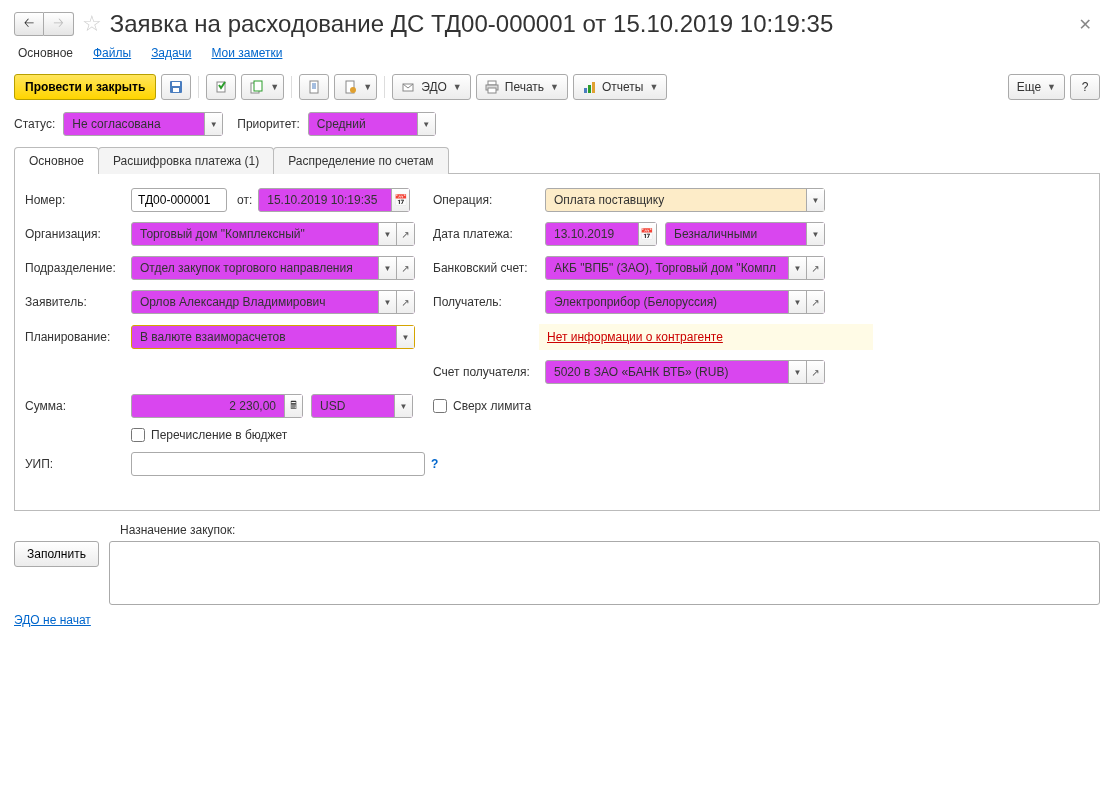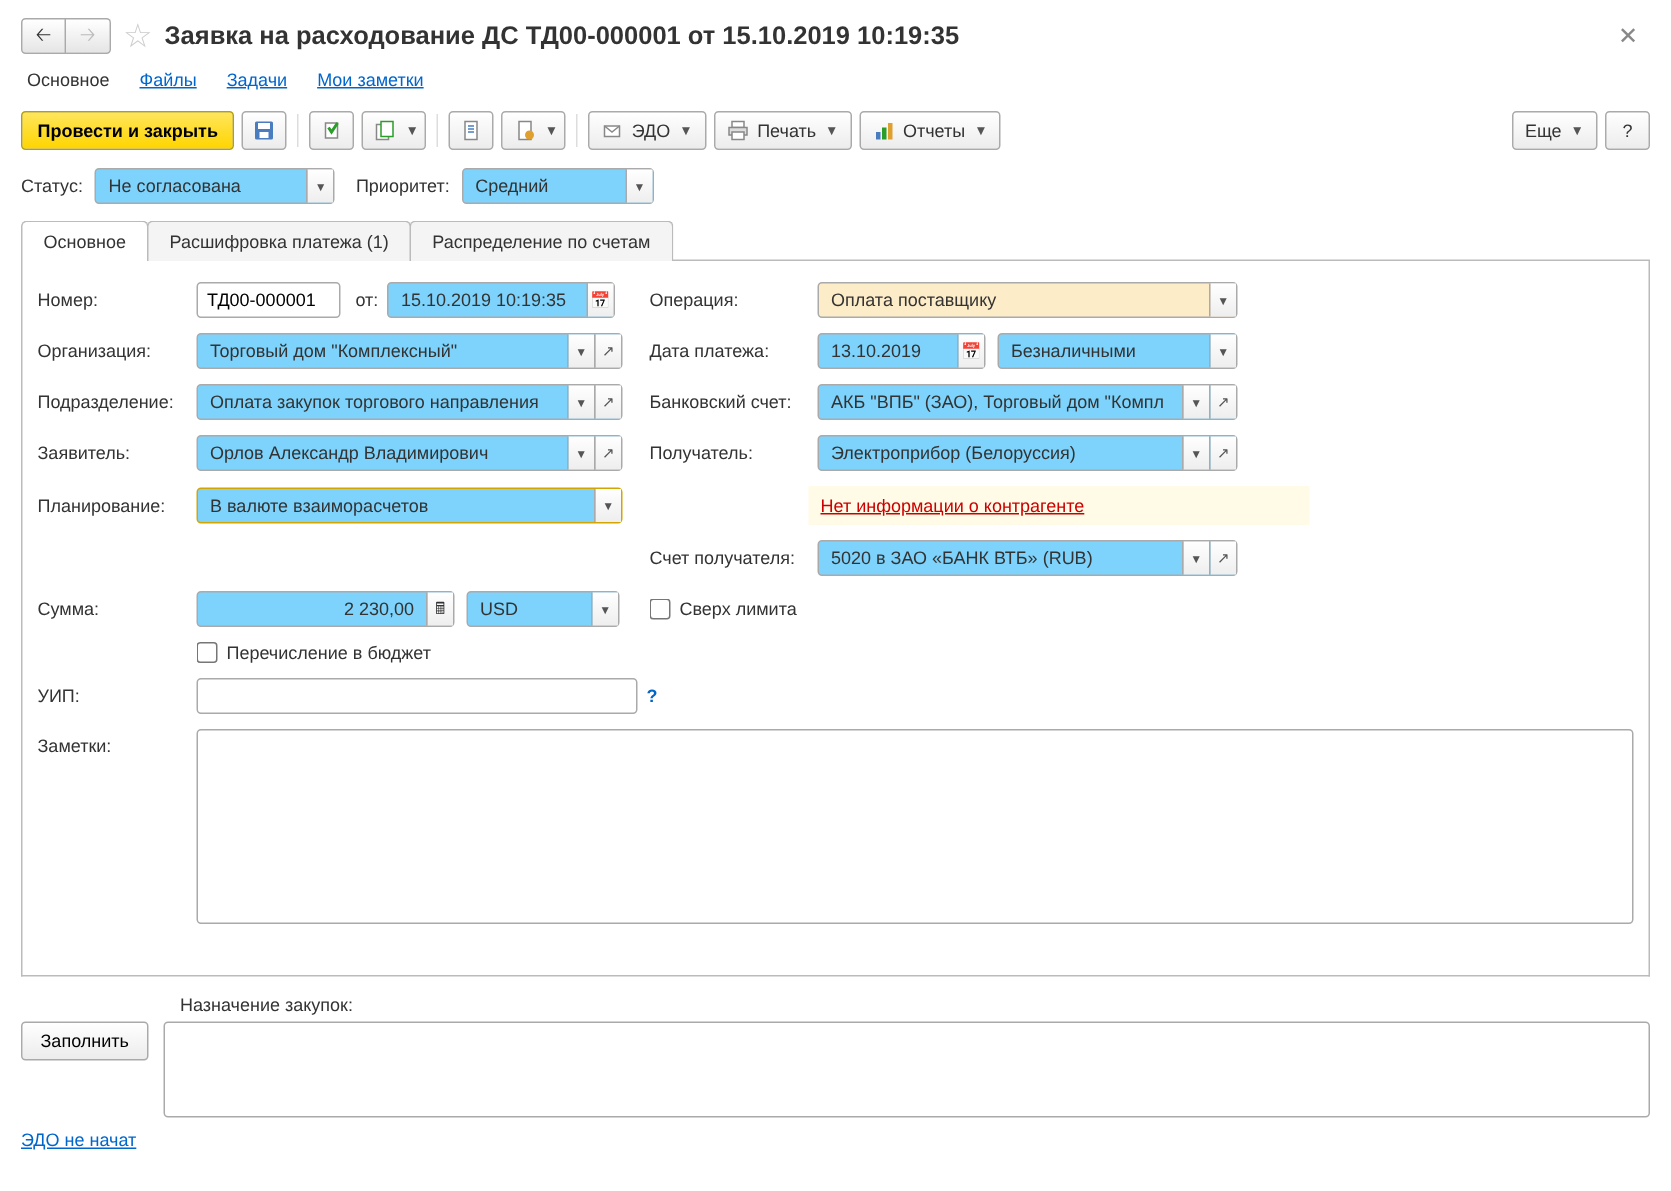--- a/index.html
+++ b/index.html
@@ -3,36 +3,36 @@
 <meta charset="utf-8">
 <style>
 * { box-sizing: border-box; margin: 0; padding: 0; }
 body { font-family: Arial, sans-serif; font-size: 12px; background: #fff; color: #333; padding: 10px 14px; }
 .header-row { display: flex; align-items: center; margin-bottom: 8px; }
 .nav-btn { width: 30px; height: 24px; border: 1px solid #aaa; background: linear-gradient(#fff,#e5e5e5); display: inline-flex; align-items: center; justify-content: center; cursor: pointer; font-size: 13px; }
 .nav-btn.disabled { color: #bbb; }
 .nav-btn:first-child { border-radius: 3px 0 0 3px; }
 .nav-btn:last-child { border-radius: 0 3px 3px 0; border-left: none; }
 .star-icon { font-size: 22px; color: #ccc; margin: 0 8px; cursor: pointer; }
-.page-title { font-size: 17px; font-weight: bold; color: #333; flex: 1; }
+.page-title { font-size: 24px; font-weight: normal; color: #333; flex: 1; }
 .close-x { font-size: 16px; color: #888; cursor: pointer; padding: 4px 8px; }
 .tabs-top { display: flex; gap: 20px; margin-bottom: 14px; padding-left: 4px; }
 .tabs-top span { cursor: pointer; }
 .tabs-top .active { font-weight: normal; color: #333; }
 .tabs-top .link { color: #0066cc; text-decoration: underline; }
 .toolbar { display: flex; align-items: center; gap: 5px; margin-bottom: 12px; }
 .btn-yellow { background: linear-gradient(#ffe55c,#ffd500); border: 1px solid #b8a000; border-radius: 3px; padding: 4px 10px; font-weight: bold; font-size: 12px; cursor: pointer; height: 26px; }
 .btn-small { width: 30px; height: 26px; border: 1px solid #aaa; background: linear-gradient(#fff,#ececec); border-radius: 3px; display: inline-flex; align-items: center; justify-content: center; cursor: pointer; font-size: 12px; }
 .btn-wide { height: 26px; border: 1px solid #aaa; background: linear-gradient(#fff,#ececec); border-radius: 3px; display: inline-flex; align-items: center; padding: 0 8px; gap: 6px; cursor: pointer; font-size: 12px; }
 .chev { font-size: 9px; color: #555; }
 .sep { width: 1px; height: 22px; background: #ddd; margin: 0 2px; }
 .spacer { flex: 1; }
 .row-inline { display: flex; align-items: center; gap: 8px; margin-bottom: 10px; }
 .lbl { color: #333; }
-.select-box { display: inline-flex; align-items: center; border: 1px solid #aaa; border-radius: 3px; height: 24px; background: #7dd3fc; }
+.select-box { display: inline-flex; align-items: center; border: 1px solid #aaa; border-radius: 3px; height: 24px; background: #d946ef; }
 .select-box .val { padding: 0 8px; flex: 1; white-space: nowrap; overflow: hidden; text-overflow: ellipsis; }
 .select-box .dd { width: 18px; height: 100%; border-left: 1px solid #aaa; display: flex; align-items: center; justify-content: center; font-size: 8px; color: #555; cursor: pointer; background: linear-gradient(#fff,#eee); }
 .select-box .open-btn { width: 18px; height: 100%; border-left: 1px solid #aaa; display: flex; align-items: center; justify-content: center; font-size: 10px; color: #555; cursor: pointer; background: linear-gradient(#fff,#eee); }
 .select-box.highlight { background: #fdecc8; }
 .select-box.yellow-border { border: 1px solid #d4a500; }
 .tabs-mid { display: flex; border-bottom: 1px solid #bbb; margin-bottom: 0; }
 .tab { padding: 6px 14px; border: 1px solid #bbb; border-bottom: none; background: #f4f4f4; border-radius: 4px 4px 0 0; cursor: pointer; position: relative; top: 1px; margin-right: -1px; }
 .tab.active { background: #fff; }
 .form-body { border: 1px solid #bbb; border-top: none; padding: 14px 10px 24px 10px; margin-bottom: 12px; }
 .form-row { display: flex; margin-bottom: 10px; align-items: center; }
@@ -207,21 +207,21 @@
           <span class="val">Безналичными</span>
           <span class="dd">▼</span>
         </div>
     </div>
   </div>
 
   <div class="form-row">
     <div class="col-left">
       <span class="fld-lbl">Подразделение:</span>
       <div class="select-box" style="width:284px;">
-          <span class="val">Оплата закупок торгового направления</span>
+          <span class="val">Отдел закупок торгового направления</span>
           <span class="dd">▼</span>
           <span class="open-btn">↗</span>
         </div>
     </div>
     <div class="col-right">
       <span class="fld-lbl-r" style="width:106px;">Банковский счет:</span>
       <div class="select-box" style="width:280px;">
           <span class="val">АКБ "ВПБ" (ЗАО), Торговый дом "Компл</span>
           <span class="dd">▼</span>
           <span class="open-btn">↗</span>
@@ -303,24 +303,20 @@
         <span>Перечисление в бюджет</span>
       </label>
   </div>
 
   <div class="form-row" style="margin-top:6px;">
     <span class="fld-lbl">УИП:</span>
     <input class="txt-input" style="width: 294px;">
     <span class="help-q">?</span>
   </div>
 
-  <div class="form-row" style="align-items:flex-start;">
-    <span class="fld-lbl" style="padding-top:4px;">Заметки:</span>
-    <textarea class="textarea" style="height: 130px; width: 960px;"></textarea>
-  </div>
 
 </div>
 
 <div style="margin-left:106px;" class="footer-lbl">Назначение закупок:</div>
 <div class="footer-row">
   <button class="btn-fill">Заполнить</button>
   <textarea class="textarea" style="height: 64px; flex: 1 1 0%;"></textarea>
 </div>
 
 <span class="edo-link">ЭДО не начат</span>

